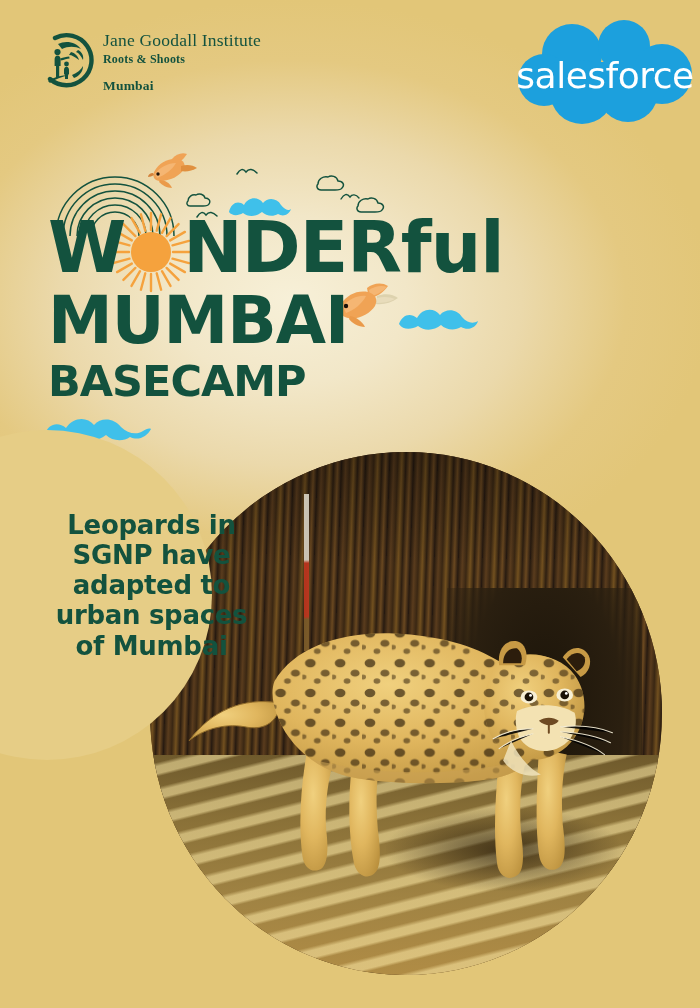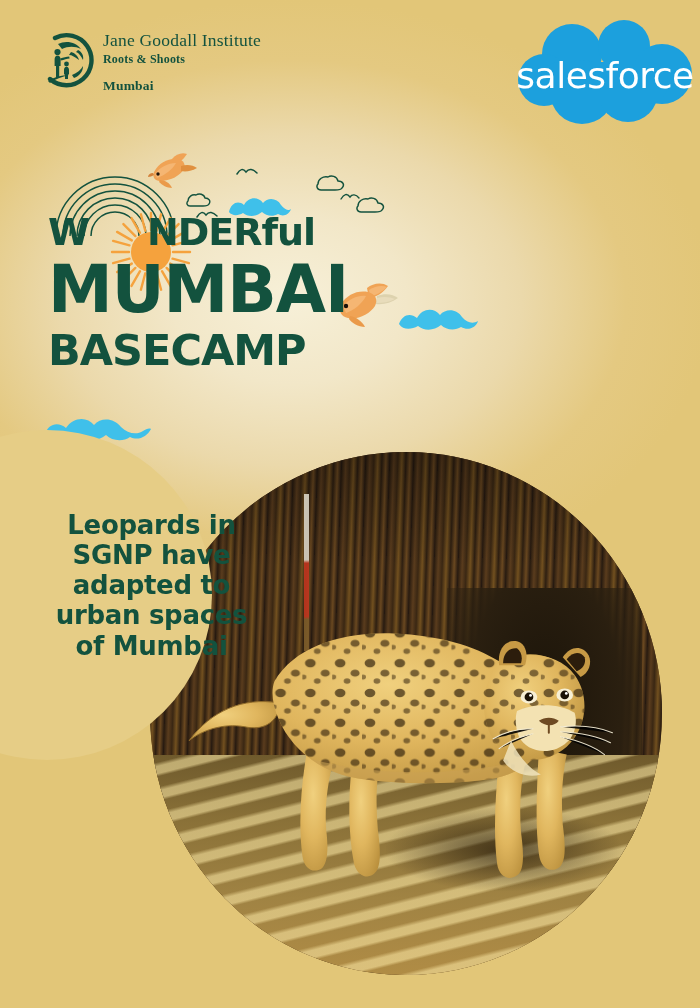--- a/index.html
+++ b/index.html
@@ -94,21 +94,21 @@
     position: absolute;
     left: 48px; top: 214px;
     width: 430px;
     font-family: "DejaVu Sans", sans-serif;
     font-weight: bold;
     color: #13523e;
     line-height: 0.95;
     letter-spacing: -1px;
   }
   .hl-row { display: block; white-space: nowrap; }
-  .hl-1 { font-size: 38px; }
+  .hl-1 { font-size: 71px; }
   .hl-2 { font-size: 65px; margin-top: 9px; }
   .hl-3 { font-size: 43px; margin-top: 9px; }
   .hl-w   { letter-spacing: 1px; }
   .hl-gap { display: inline-block; width: 56px; }
   .hl-lower { text-transform: none; }
 
   
   .photo-wrap {
     position: absolute;
     left: 150px; top: 452px;

